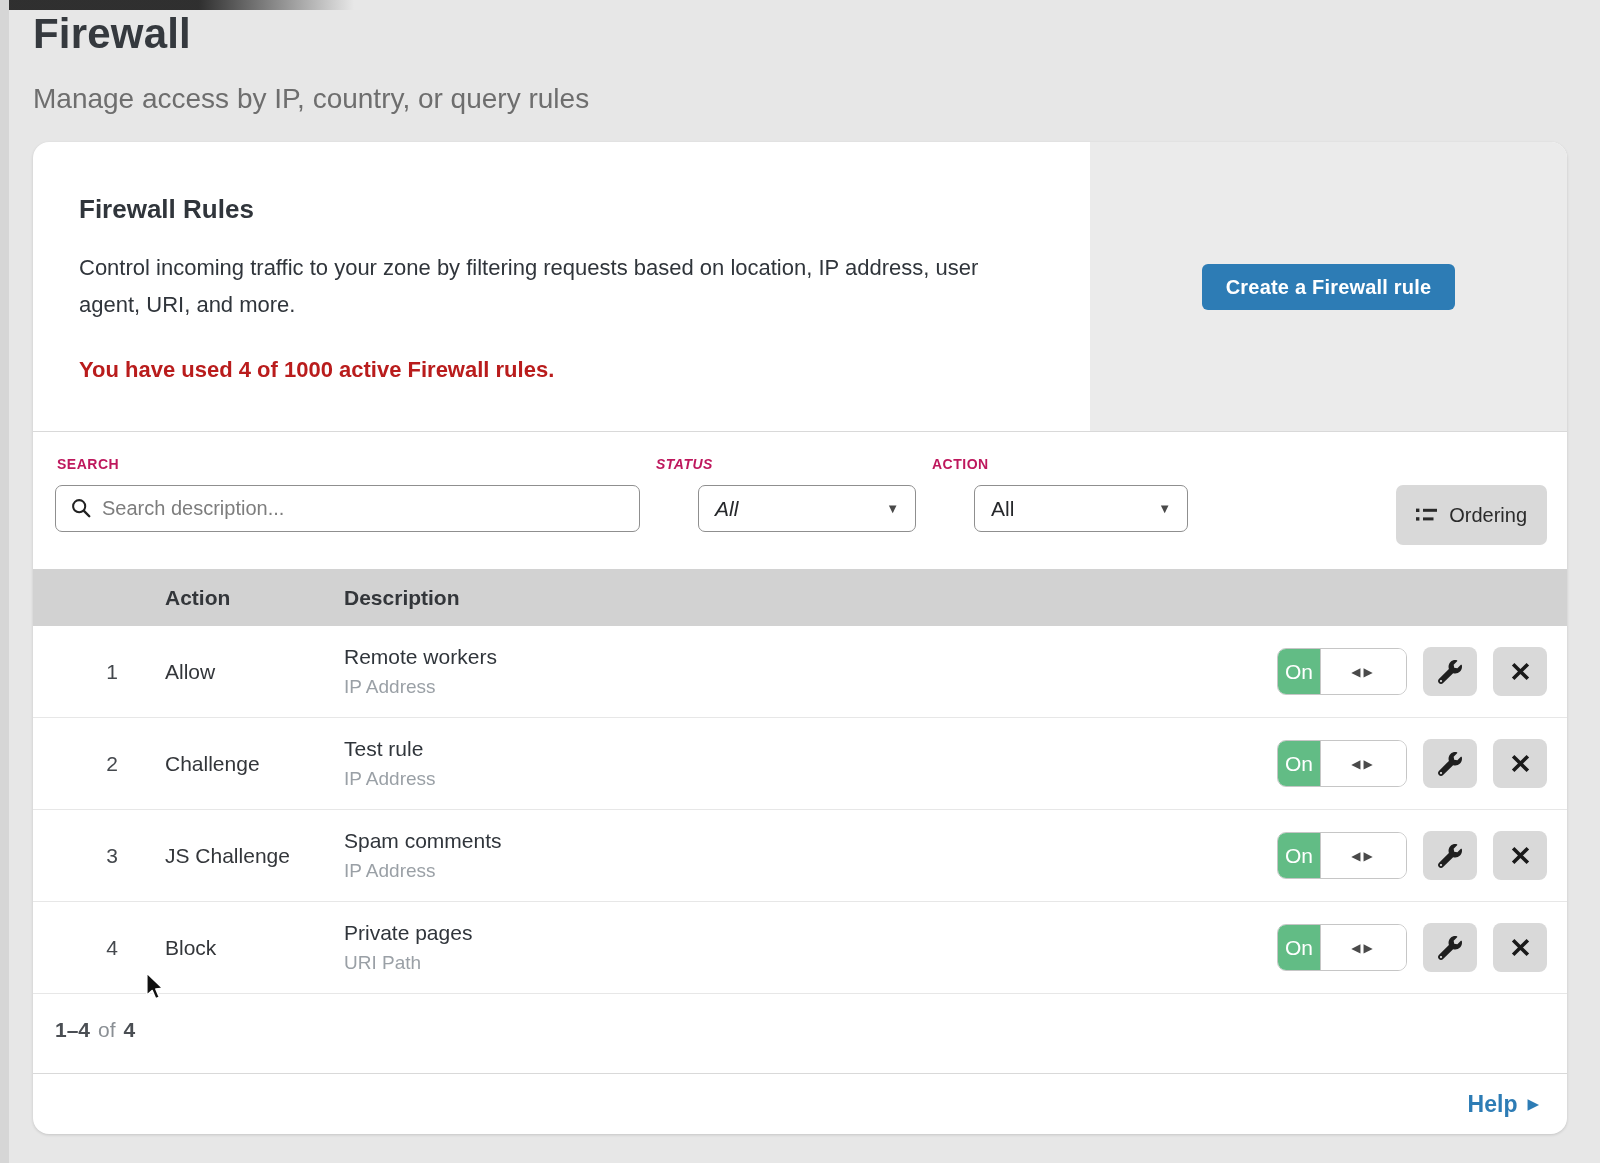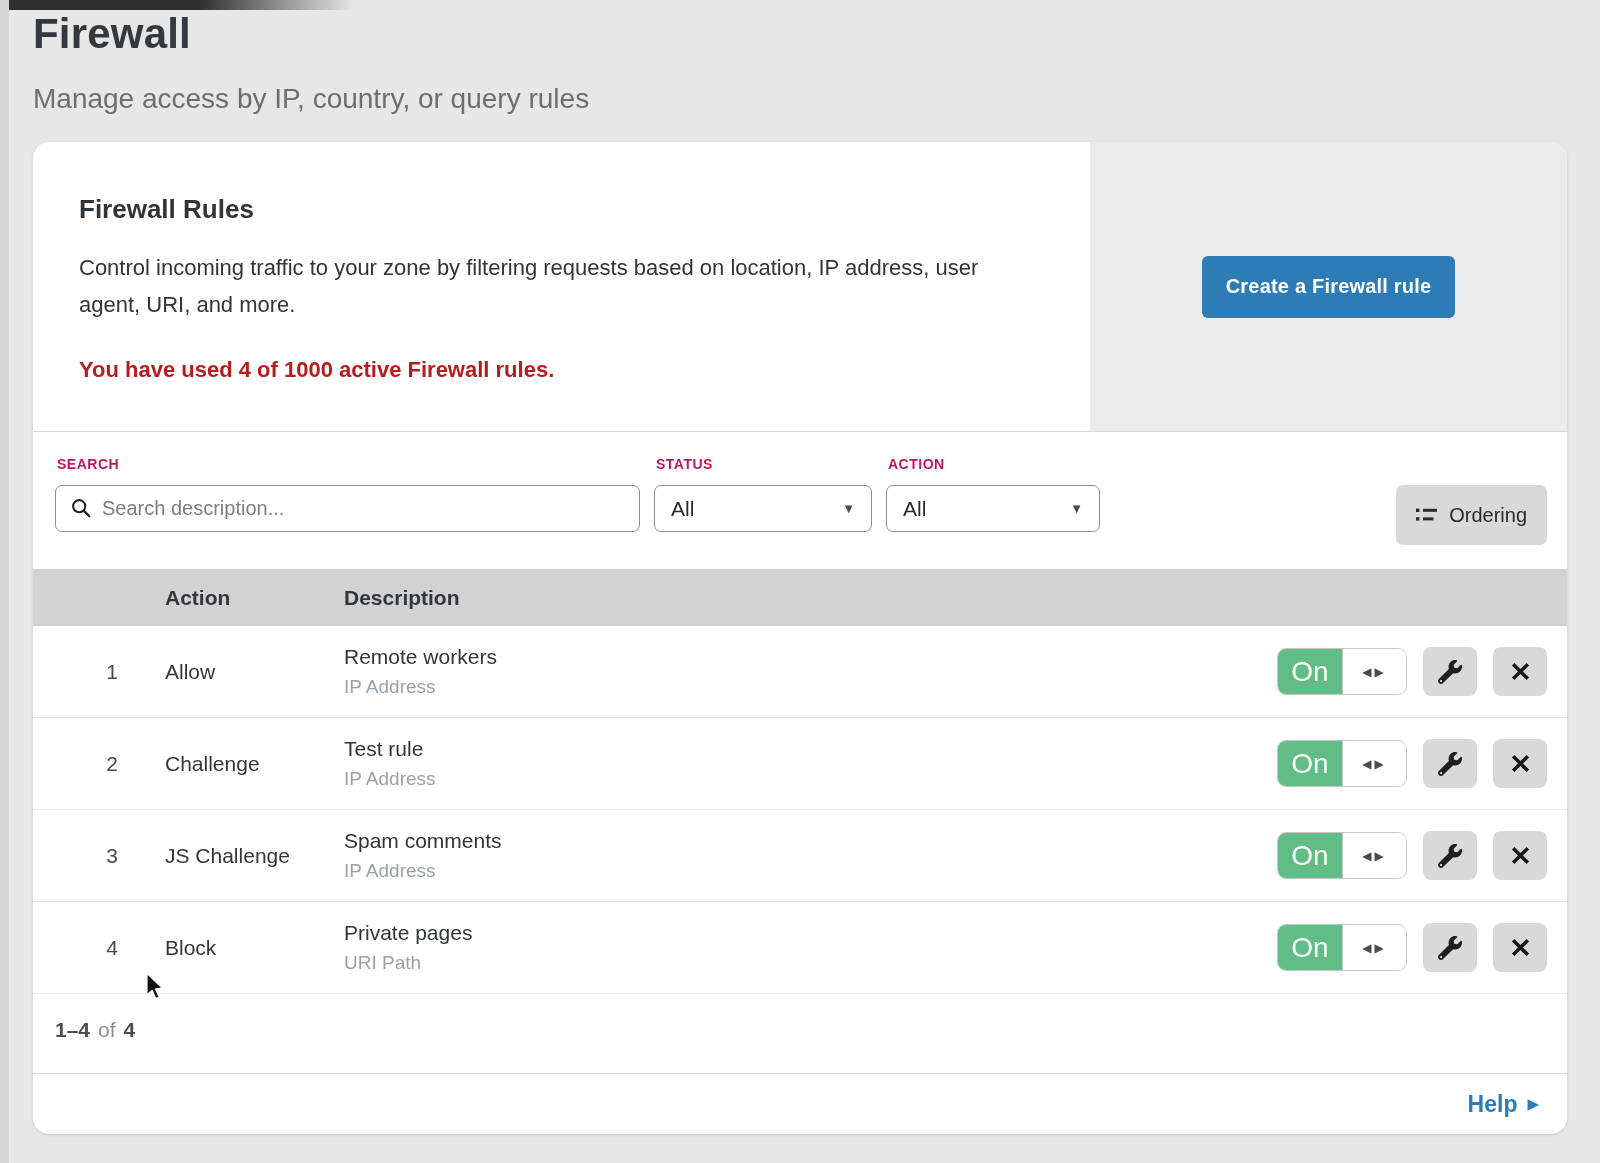--- a/index.html
+++ b/index.html
@@ -45,40 +45,40 @@
   
   .overview{display:flex;height:290px;border-bottom:1px solid var(--border-mid);flex-shrink:0;}
   .overview-text{flex:1;padding:52px 60px 0 46px;}
   .overview-text h2{margin:0 0 24px 0;font-size:26px;font-weight:700;color:#30353b;}
   .overview-text .desc{margin:0;font-size:22px;line-height:37px;color:#30353b;max-width:950px;}
   .overview-text .usage{margin:34px 0 0 0;font-size:22px;font-weight:700;color:#b91c1c;}
   .overview-side{width:477px;flex-shrink:0;background:var(--panel-bg);
     display:flex;align-items:center;justify-content:center;}
   .btn-primary{
     background:var(--accent-blue);color:#fff;border:none;border-radius:6px;
-    font-family:inherit;font-size:20px;font-weight:700;padding:12px 24px;height:62px;
+    font-family:inherit;font-size:20px;font-weight:700;padding:12px 24px;height:46px;
     cursor:pointer;letter-spacing:.2px;
   }
 
   
   .filters{display:flex;align-items:flex-start;padding:24px 20px 0 22px;height:137px;flex-shrink:0;}
   .field label{display:block;font-size:14px;font-weight:700;letter-spacing:.5px;color:#be185d;margin:0 0 13px 2px;}
   .input-wrap{position:relative;}
   .input-wrap .search-icon{position:absolute;left:15px;top:12px;}
   .search-field input{
     width:585px;height:47px;border:1px solid var(--input-border);border-radius:7px;
     padding:0 14px 0 46px;font-family:inherit;font-size:20px;color:#30353b;background:#fff;outline:none;
   }
   .search-field input::placeholder{color:#7d7d7d;}
-  .field-status{margin-left:14px;}
+  .field-status{margin-left:14px;font-style:italic;}
   .field-action{margin-left:14px;}
   .select{
     height:47px;border:1px solid var(--input-border);border-radius:7px;background:#fff;
     display:flex;align-items:center;justify-content:space-between;
-    padding:0 16px;font-size:21px;color:#26282b;cursor:pointer;
+    padding:0 16px;font-size:21px;color:#26282b;cursor:pointer;margin-left:44px;
   }
   .field-status .select{width:218px;}
   .field-action .select{width:214px;}
   .caret{font-size:13px;color:#4a4a4a;margin-left:12px;}
   .btn-ordering{
     margin-left:auto;margin-top:29px;height:60px;padding:0 20px;
     background:var(--btn-gray);border:none;border-radius:7px;
     display:flex;align-items:center;gap:11px;
     font-family:inherit;font-size:20px;color:#2b2b2b;cursor:pointer;
   }
@@ -89,21 +89,21 @@
   .col-num{width:132px;padding-left:26px;text-align:center;flex-shrink:0;}
   .col-action{width:179px;flex-shrink:0;}
   .col-desc{flex:1;}
   .rule-row{display:flex;align-items:center;height:92px;border-bottom:1px solid var(--border-light);font-size:21px;}
   .rule-row .col-num{color:#44484d;}
   .rule-row .col-action{color:#33363a;}
   .desc-title{color:#30353b;margin-bottom:7px;}
   .desc-sub{font-size:19px;color:var(--text-light);}
   .controls{display:flex;align-items:center;gap:16px;padding-right:20px;}
   .toggle{display:flex;width:130px;height:47px;border:1px solid #c6c6c6;border-radius:9px;overflow:hidden;cursor:pointer;background:#fff;}
-  .toggle-on{width:64px;background:var(--toggle-green);color:#fff;font-size:28px;
+  .toggle-on{width:42px;background:var(--toggle-green);color:#fff;font-size:21px;
     display:flex;align-items:center;justify-content:center;}
   .toggle-handle{flex:1;background:#fff;border-left:1px solid #c6c6c6;
     display:flex;align-items:center;justify-content:center;cursor:ew-resize;}
   .toggle-handle .arrows{font-size:12px;color:#4a4a4a;letter-spacing:3px;font-family:"DejaVu Sans",sans-serif;}
   .icon-btn{width:54px;height:49px;background:var(--btn-gray);border:none;border-radius:8px;
     display:flex;align-items:center;justify-content:center;cursor:pointer;padding:0;}
 
   
   .pagination{height:80px;display:flex;align-items:center;padding:0 0 8px 22px;
     border-bottom:1px solid var(--border-mid);font-size:21px;flex-shrink:0;}

